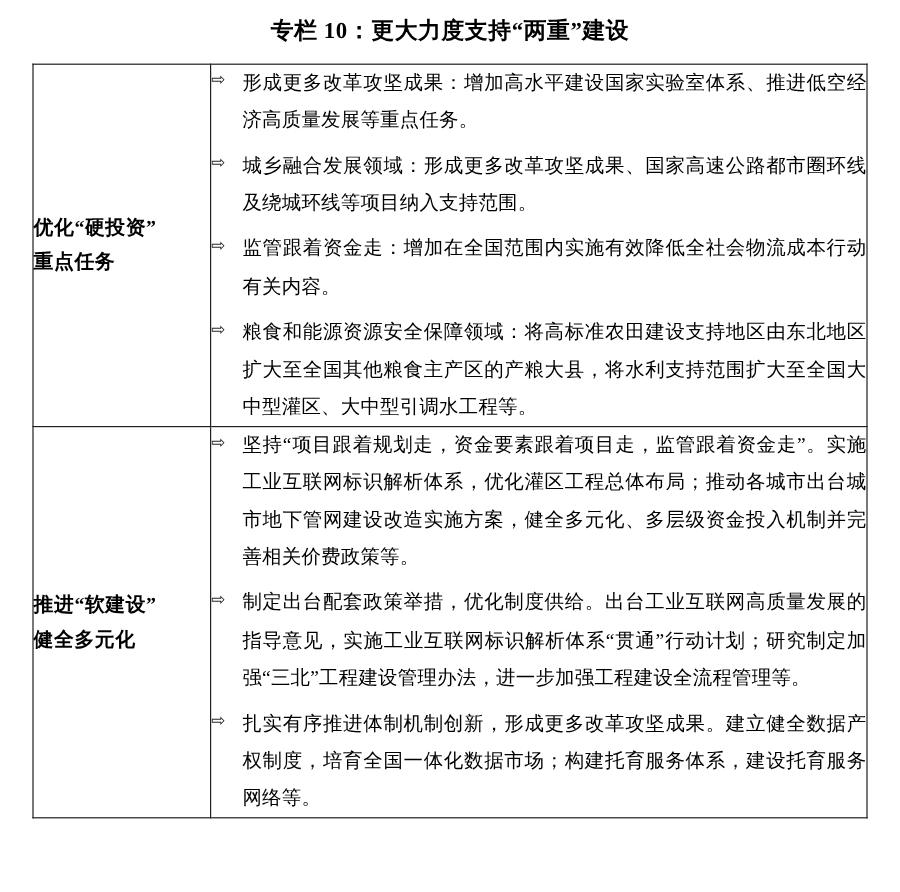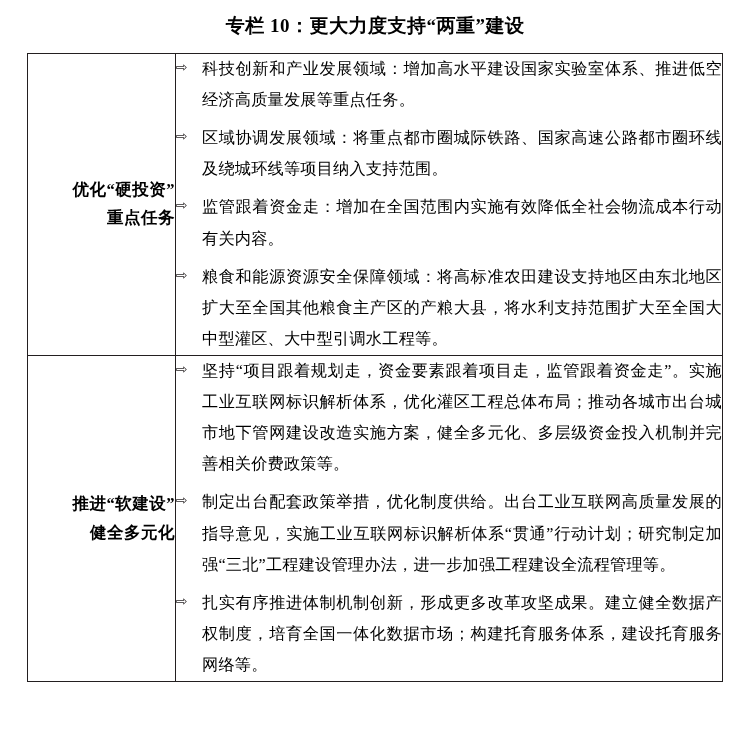--- a/index.html
+++ b/index.html
@@ -35,21 +35,21 @@
     width: 696px;
     table-layout: fixed;
   }
   table.box td {
     border: 1px solid #231f20;
     vertical-align: middle;
     padding: 0;
   }
   td.label-cell {
     width: 147px;
-    text-align: right;
+    text-align: left;
     font-weight: bold;
     font-size: 16.5px;
     line-height: 1.75;
     letter-spacing: 0.5px;
     padding: 6px 4px;
   }
   td.content-cell {
     padding: 12px 14px 12px 10px;
   }
   ul.items {
@@ -97,25 +97,25 @@
     <tbody>
       <tr>
         <td class="label-cell">
           <span class="label-line">优化“硬投资”</span>
           <span class="label-line">重点任务</span>
         </td>
         <td class="content-cell">
           <ul class="items">
             <li>
               <span class="bullet">⇨</span>
-              <span class="item-text">科技创新和产业发展领域：增加高水平建设国家实验室体系、推进低空经济高质量发展等重点任务。</span>
+              <span class="item-text">形成更多改革攻坚成果：增加高水平建设国家实验室体系、推进低空经济高质量发展等重点任务。</span>
             </li>
             <li>
               <span class="bullet">⇨</span>
-              <span class="item-text">区域协调发展领域：将重点都市圈城际铁路、国家高速公路都市圈环线及绕城环线等项目纳入支持范围。</span>
+              <span class="item-text">城乡融合发展领域：形成更多改革攻坚成果、国家高速公路都市圈环线及绕城环线等项目纳入支持范围。</span>
             </li>
             <li>
               <span class="bullet">⇨</span>
               <span class="item-text">监管跟着资金走：增加在全国范围内实施有效降低全社会物流成本行动有关内容。</span>
             </li>
             <li>
               <span class="bullet">⇨</span>
               <span class="item-text">粮食和能源资源安全保障领域：将高标准农田建设支持地区由东北地区扩大至全国其他粮食主产区的产粮大县，将水利支持范围扩大至全国大中型灌区、大中型引调水工程等。</span>
             </li>
           </ul>

